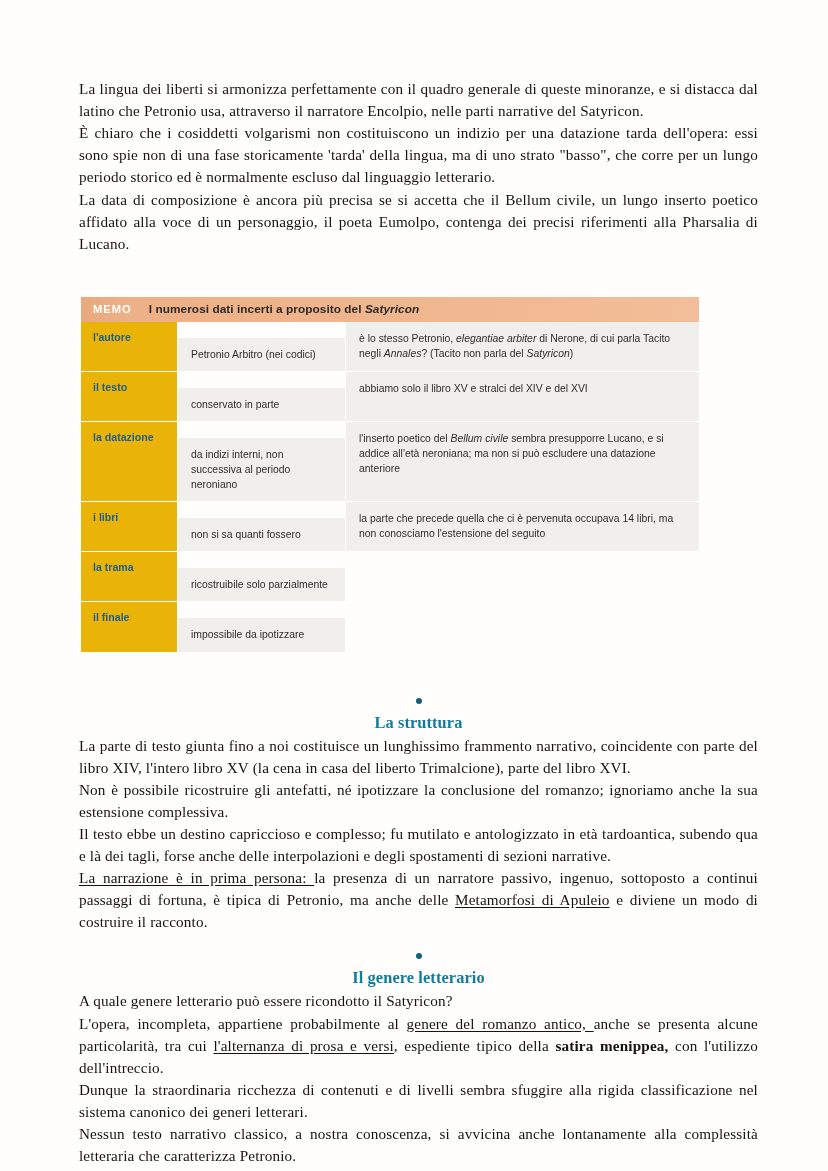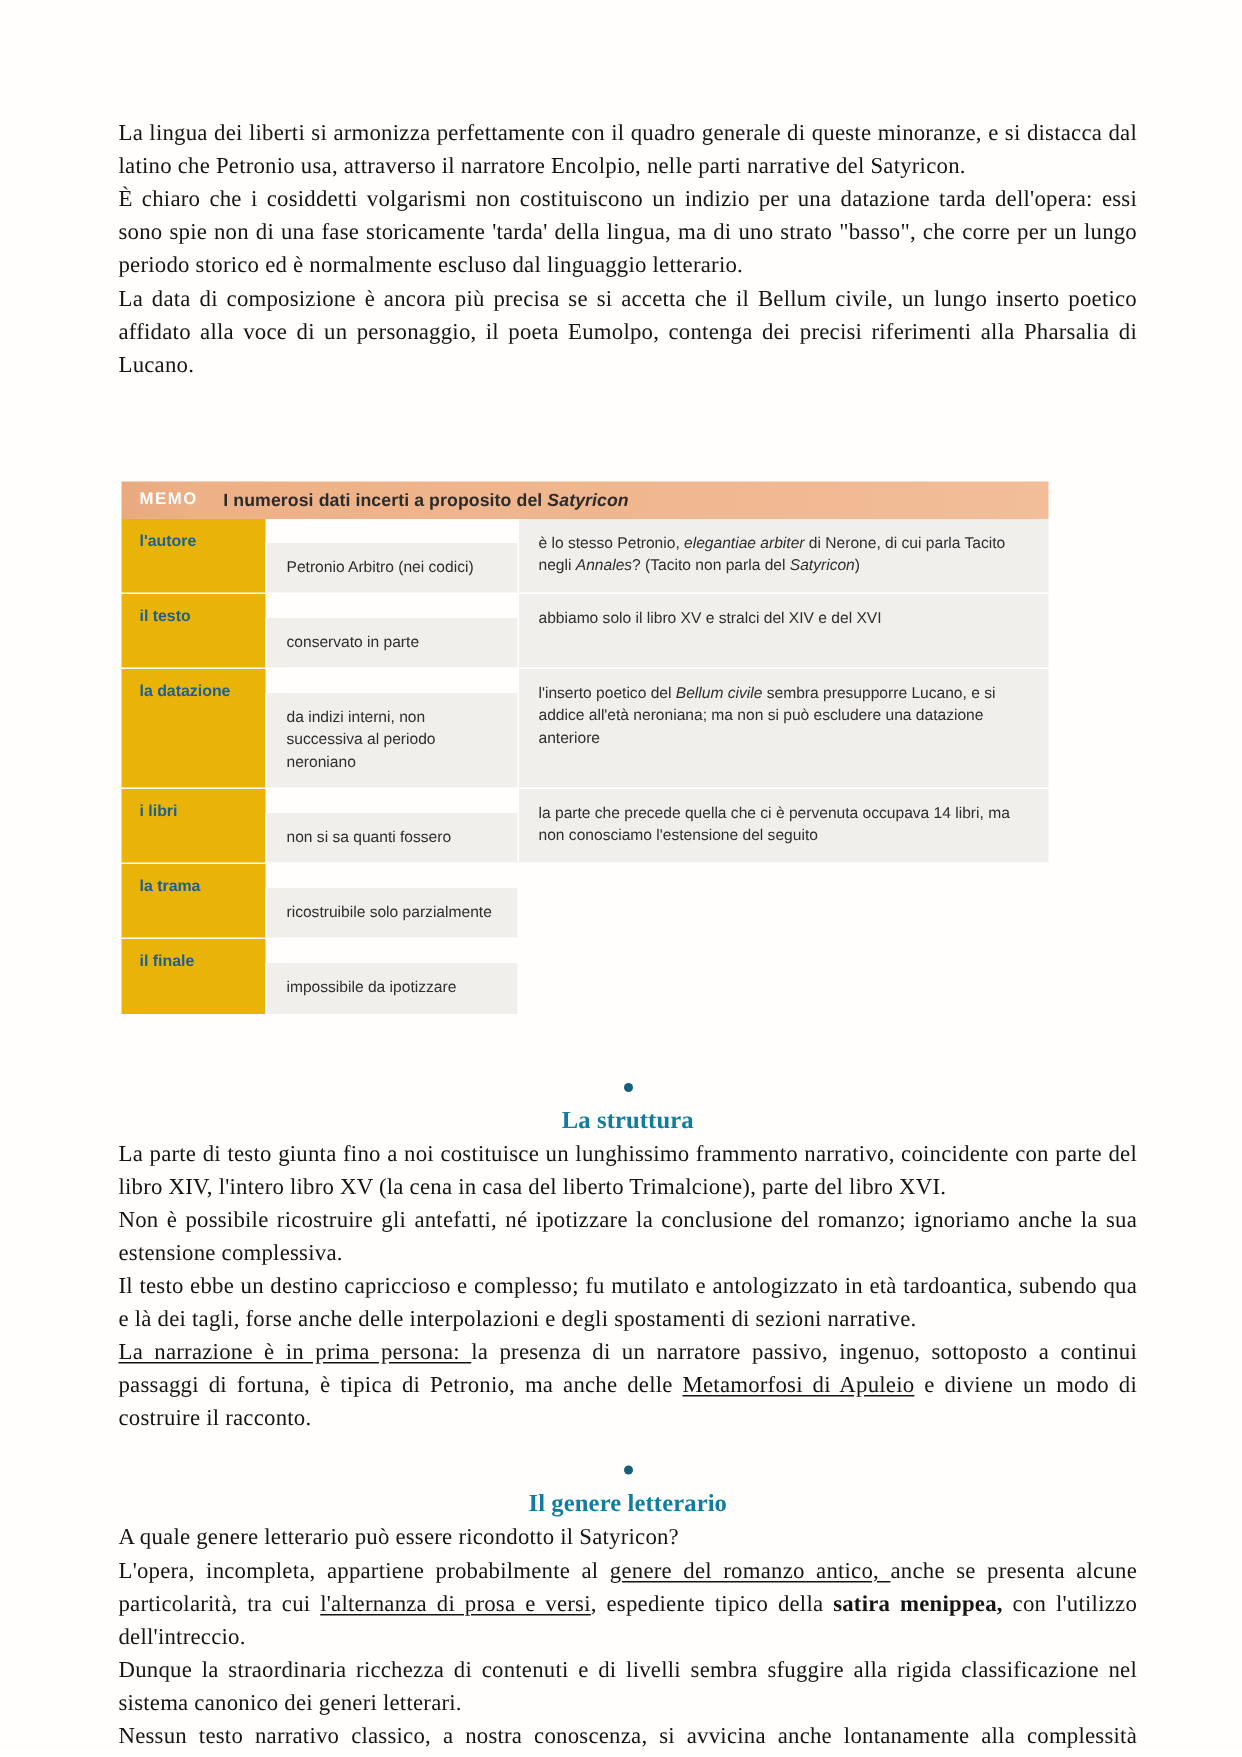--- a/index.html
+++ b/index.html
@@ -76,21 +76,20 @@
     margin-left: 2px;
     font-family: "Liberation Sans", sans-serif;
   }
   .memo-header {
     height: 25px;
     background: linear-gradient(to right, #e8a97e 0%, #eeb086 8%, #f0b78f 55%, #f2bd99 100%);
     display: flex;
     align-items: center;
     padding: 0 0 0 12px;
     box-sizing: border-box;
-    margin-top: 24px;
   }
   .memo-header .memo-tag {
     font-family: "Liberation Sans", sans-serif;
     font-weight: bold;
     font-size: 11.2px;
     color: #ffffff;
     letter-spacing: 0.09em;
     margin-right: 17px;
   }
   .memo-header .memo-title {

